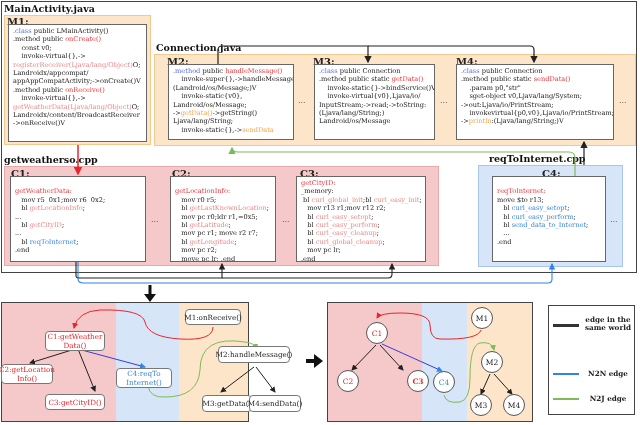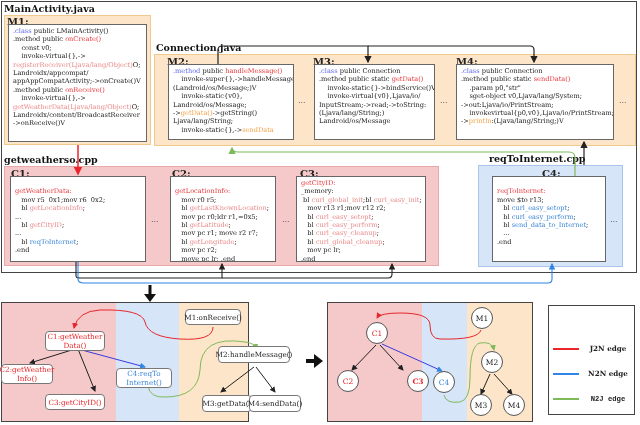--- a/index.html
+++ b/index.html
@@ -118,21 +118,21 @@
   <path d="M75,349 L30,363" stroke="#222" stroke-width="1" fill="none" marker-end="url(#ah-k)"></path>
   <path d="M78,349 L95,391" stroke="#222" stroke-width="1" fill="none" marker-end="url(#ah-k)"></path>
   <path d="M78,349 L145,367" stroke="#3a3adf" stroke-width="1" fill="none" marker-end="url(#ah-b)"></path>
   <path d="M148,386 Q150,398 165,397 Q198,397 200,370 Q200,335 245,342 Q255,343 256,349" stroke="#7fba5a" stroke-width="1" fill="none" marker-end="url(#ah-g)"></path>
   <path d="M254,367 L221,392" stroke="#222" stroke-width="1" fill="none" marker-end="url(#ah-k)"></path>
   <path d="M256,367 L275,392" stroke="#222" stroke-width="1" fill="none" marker-end="url(#ah-k)"></path>
 </svg>
 
 <div class="node-rect" style="left:45px;top:331px;width:60px;height:20px;color:#e8262b;white-space:pre;">C1:getWeather
 Data()</div>
-<div class="node-rect" style="left:1px;top:364px;width:52px;height:20px;color:#e8262b;white-space:pre;">C2:getWeather
+<div class="node-rect" style="left:1px;top:364px;width:52px;height:20px;color:#e8262b;white-space:pre;">C2:getLocation
 Info()</div>
 <div class="node-rect" style="left:45px;top:394px;width:60px;height:16px;color:#e8262b;">C3:getCityID()</div>
 <div class="node-rect" style="left:116px;top:368px;width:56px;height:20px;color:#3a86d8;white-space:pre;">C4:reqTo
 Internet()</div>
 <div class="node-rect" style="left:185px;top:309px;width:56px;height:16px;color:#222;">M1:onReceive()</div>
 <div class="node-rect" style="left:218px;top:346px;width:72px;height:17px;color:#222;">M2:handleMessage()</div>
 <div class="node-rect" style="left:202px;top:395px;width:50px;height:17px;color:#222;">M3:getData()</div>
 <div class="node-rect" style="left:249px;top:395px;width:52px;height:17px;color:#222;">M4:sendData()</div>
 
 <div class="abs" style="left:327px;top:302px;width:206px;height:120px;border:1.5px solid #444;box-sizing:border-box;"></div>
@@ -153,25 +153,25 @@
 <div class="circle" style="left:366px;top:322px;color:#e8262b;">C1</div>
 <div class="circle" style="left:337px;top:370px;color:#e8262b;">C2</div>
 <div class="circle" style="left:407px;top:370px;color:#e8262b;font-weight:bold;">C3</div>
 <div class="circle" style="left:433px;top:371px;color:#3a86d8;">C4</div>
 <div class="circle" style="left:471px;top:307px;color:#222;">M1</div>
 <div class="circle" style="left:481px;top:351px;color:#222;">M2</div>
 <div class="circle" style="left:470px;top:394px;color:#222;">M3</div>
 <div class="circle" style="left:503px;top:394px;color:#222;">M4</div>
 
 <div class="legend">
-  <div class="leg-row" style="top:35px;">
-    <div class="leg-line" style="background: rgb(232, 38, 43);"></div>
-    <div class="leg-text" style="top:4px;">J2N edge</div>
+  <div class="leg-row" style="top:8px;height:20px;">
+    <div class="leg-line" style="top: 10px; height: 2.5px; background: rgb(51, 51, 51);"></div>
+    <div class="leg-text" style="top:2px;">edge in the same world</div>
   </div>
   <div class="leg-row" style="top:60px;">
     <div class="leg-line" style="background: rgb(47, 134, 230);"></div>
     <div class="leg-text" style="top:4px;">N2N edge</div>
   </div>
   <div class="leg-row" style="top:85px;">
     <div class="leg-line" style="background: rgb(127, 186, 90);"></div>
-    <div class="leg-text" style="top:4px;font-family:Liberation Mono, monospace;">N2J edge</div>
+    <div class="leg-text" style="top:4px;">N2J edge</div>
   </div>
 </div>
 
 </body></html>

